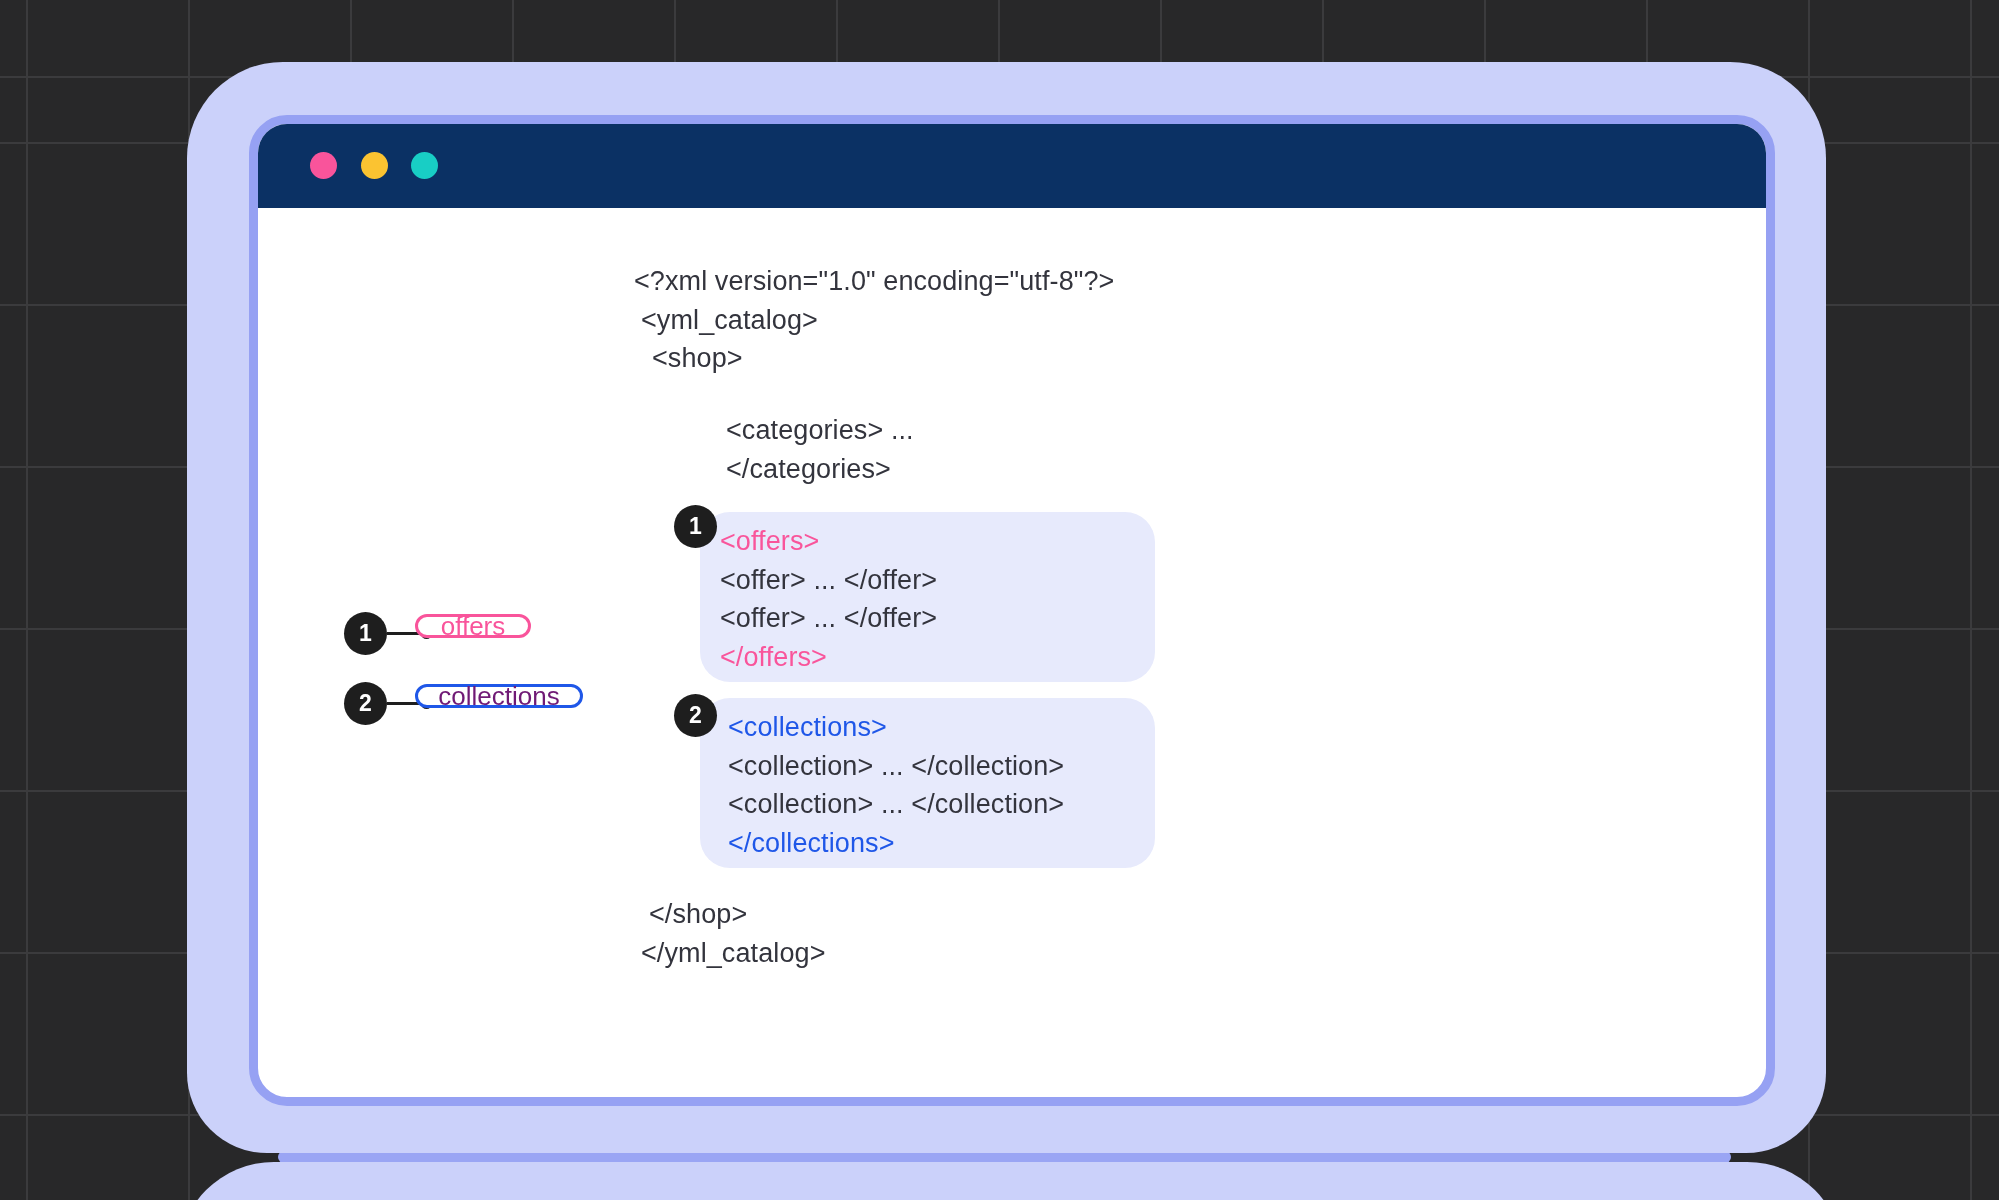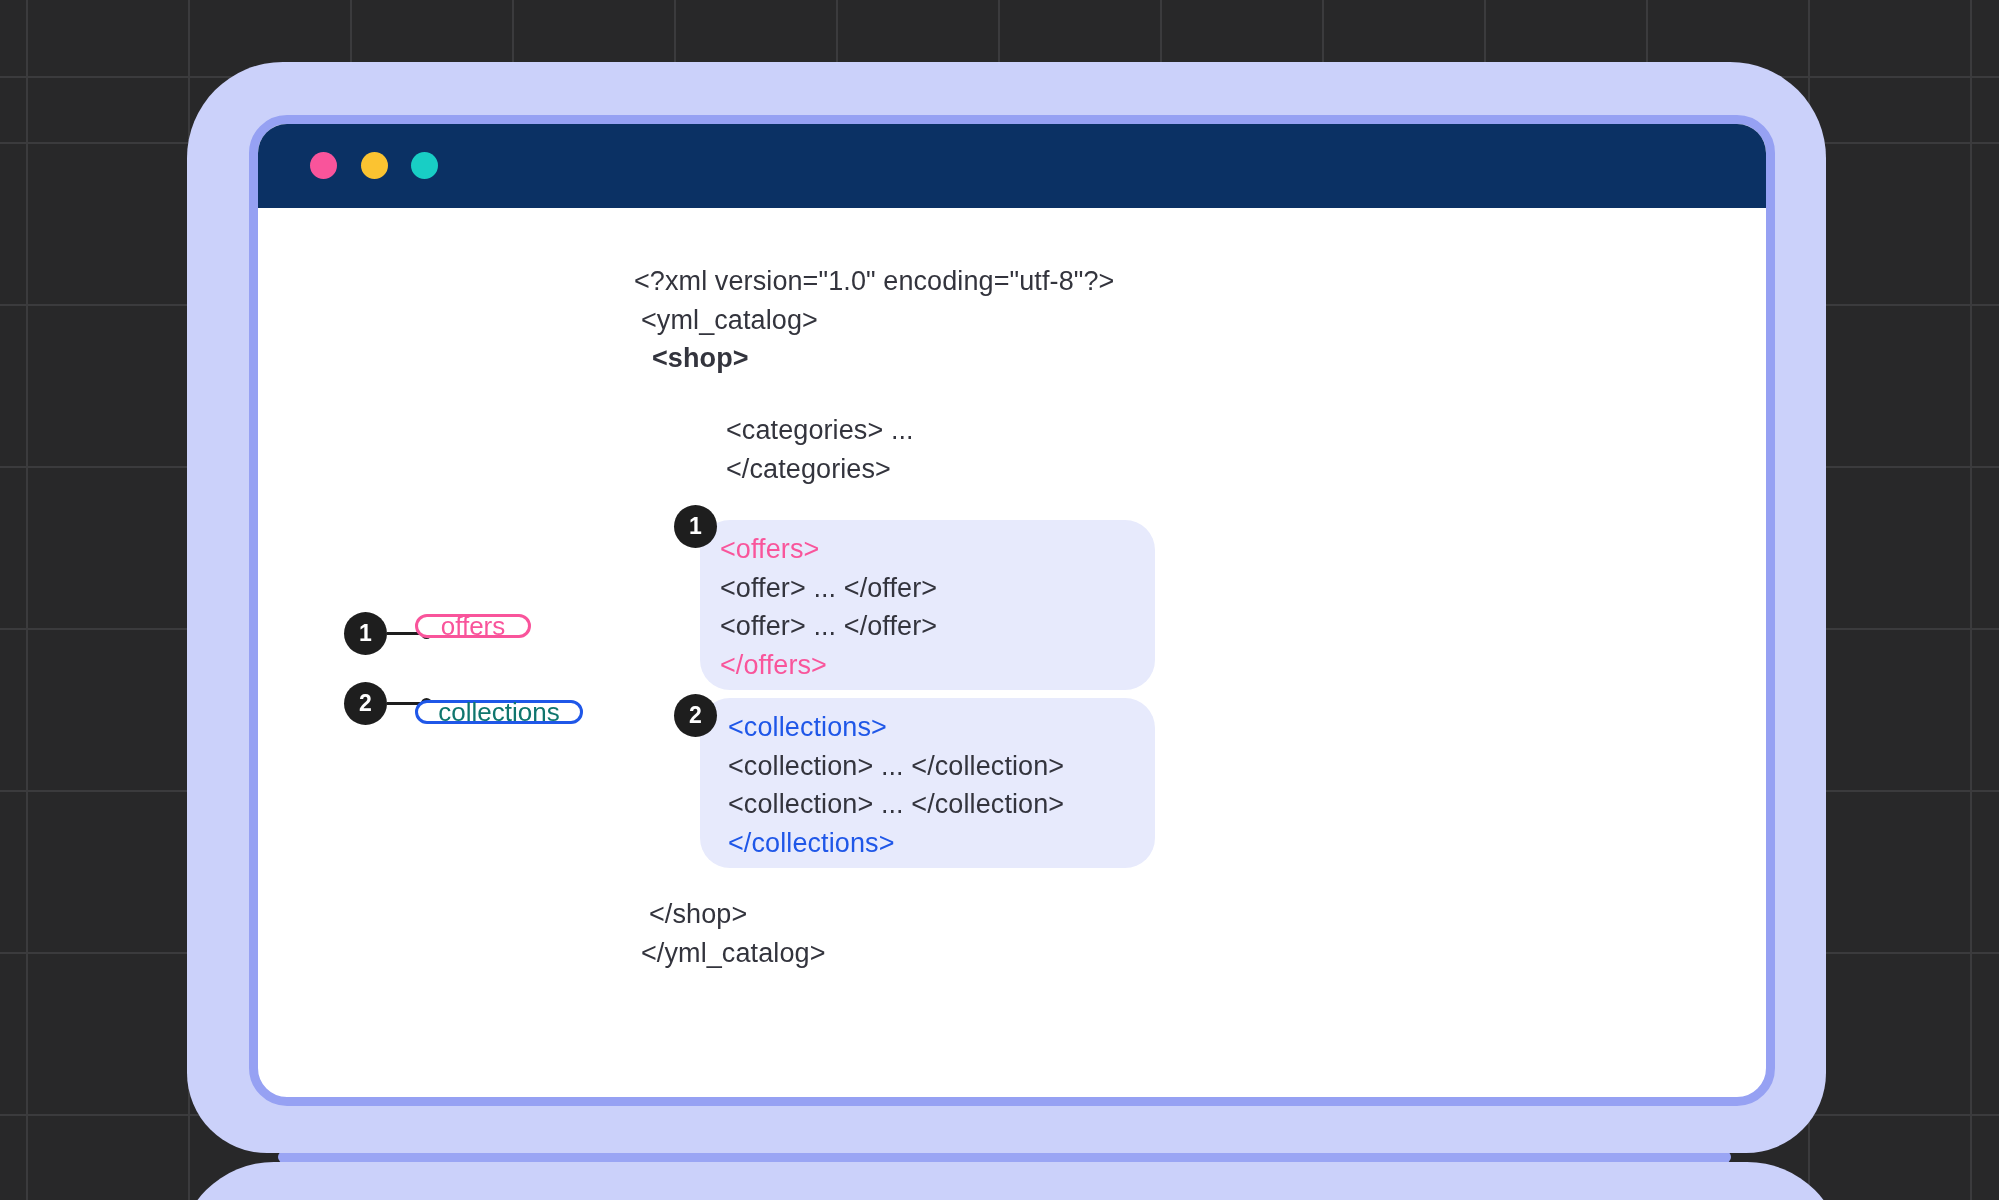--- a/index.html
+++ b/index.html
@@ -41,33 +41,33 @@
   .dot-yellow{left:103px;background:#fbc331;}
   .dot-teal{left:153px;background:#18cec5;}
   
   .code-line{
     font-size:27px;line-height:38.5px;color:#33343d;font-weight:500;
     white-space:pre;letter-spacing:.1px;
   }
   .pink{color:#f9559b;}
   .blue{color:#1f57e8;}
   .ind-a{margin-left:7px;}
-  .ind-b{margin-left:18px;font-weight:bold;}
+  .ind-b{margin-left:18px;}
   .ind-c{margin-left:0;}
   .ind-d{margin-left:8px;}
   .group{position:absolute;}
   .g-prolog{left:376px;top:138px;}
   .g-categories{left:468px;top:287px;}
   .g-closing{left:383px;top:771px;}
   .panel{
     position:absolute;left:442px;width:455px;height:170px;
     background:#e7eafc;border-radius:30px;box-sizing:border-box;
     padding:10px 0 0 28px;
   }
-  .panel-offers{top:396px;padding-left:20px;}
+  .panel-offers{top:388px;padding-left:20px;}
   .panel-collections{top:574px;}
   
   .badge{
     position:absolute;width:43px;height:43px;border-radius:50%;
     background:#1e1e1e;color:#ffffff;font-size:23px;font-weight:bold;
     display:flex;align-items:center;justify-content:center;
   }
   .badge-panel-1{left:416px;top:381px;}
   .badge-panel-2{left:416px;top:570px;}
   .badge-side-1{left:86px;top:488px;}
@@ -78,21 +78,21 @@
   .connector-dot{position:absolute;left:163px;width:11px;height:11px;border-radius:50%;background:#1e1e1e;}
   .connector-dot-1{top:504px;}
   .connector-dot-2{top:574px;}
   .pill{
     position:absolute;left:157px;height:24px;box-sizing:border-box;
     border-radius:21px;background:#ffffff;border:3px solid;
     display:flex;align-items:center;justify-content:center;
     font-size:26px;font-weight:500;
   }
   .pill-offers{top:490px;width:116px;border-color:#f9549b;color:#f9549b;}
-  .pill-collections{top:576px;width:168px;border-color:#1f57e8;color:#0f766e;text-align:center;}
+  .pill-collections{top:560px;width:168px;border-color:#1f57e8;color:#701a75;text-align:center;}
 </style>
 </head>
 <body>
 
 <div class="stage">
   <div class="grid-overlay"></div>
 
   <div class="hinge"></div>
   <div class="base"></div>
 

